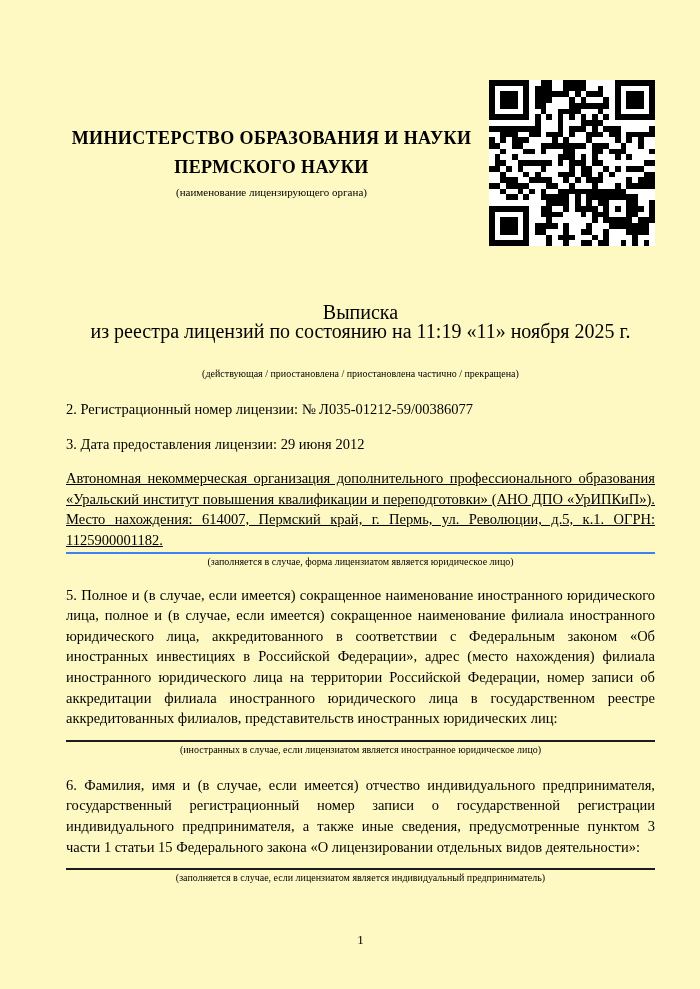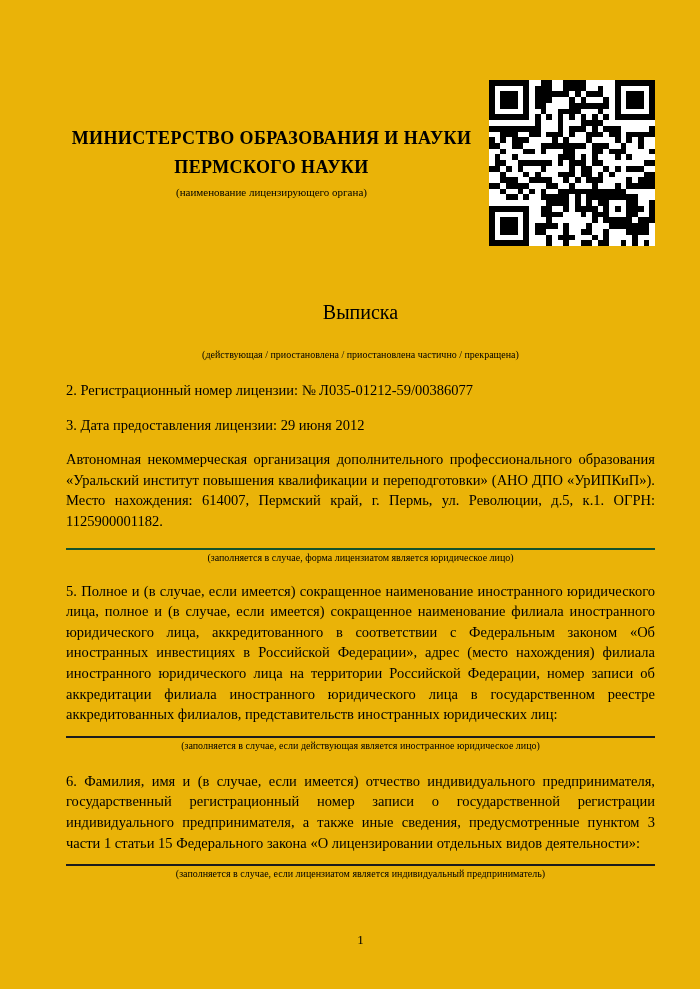--- a/index.html
+++ b/index.html
@@ -1,20 +1,20 @@
 <!DOCTYPE html>
 <html><head>
 <meta charset="utf-8">
 <style>
   * { box-sizing: border-box; }
   html, body { margin: 0; padding: 0; background: #e8e8e8; }
   .page {
     width: 700px; height: 989px;
     margin: 0 auto;
-    background: #eab308;
+    background: #fef9c3;
     color: #000;
     font-family: "Liberation Serif", "DejaVu Serif", serif;
     position: relative;
     overflow: hidden;
   }
   .content { padding: 0 45px 0 66px; }
 
   
   .top-row { display: flex; align-items: flex-start; padding-top: 80px; }
   .header-block { flex: 1 1 auto; text-align: center; padding-top: 44px; padding-right: 12px; }
@@ -29,21 +29,21 @@
   .qr-wrap svg { display: block; width: 166px; height: 166px; }
 
   
   .title-block { text-align: center; margin-top: 57px; font-size: 20px; line-height: 19px; }
 
   
   .item { font-size: 14.5px; line-height: 20.6px; }
   .item p { margin: 0; }
   .just { text-align: justify; }
   .small-caption { font-size: 10px; line-height: 13px; text-align: center; margin-top: 1px; }
-  .filled-line { border-bottom: 2px solid #14532d; padding-bottom: 16px; }
+  .filled-line { border-bottom: 2px solid #3b82f6; padding-bottom: 1px; text-decoration: underline; }
   .blank-line { border-bottom: 2px solid #1c1c1c; height: 13px; }
 
   .mt-item1 { margin-top: 26px; }
   .mt-item2 { margin-top: 19px; }
   .mt-item3 { margin-top: 14px; }
   .mt-item4 { margin-top: 14px; }
   .mt-item5 { margin-top: 17px; }
   .mt-item6 { margin-top: 19px; }
 
   .page-number {
@@ -504,20 +504,21 @@
             <rect x="20" y="28" width="1" height="1"></rect>
             <rect x="23" y="28" width="1" height="1"></rect>
             <rect x="25" y="28" width="1" height="1"></rect>
             <rect x="27" y="28" width="1" height="1"></rect>
           </svg>
         </div>
     </div>
 
     <div class="title-block">
       <div>Выписка</div>
+      <div>из реестра лицензий по состоянию на 11:19 «11» ноября 2025 г.</div>
     </div>
 
     <div class="item mt-item1">
       <div class="small-caption">(действующая / приостановлена / приостановлена частично / прекращена)</div>
     </div>
 
     <div class="item mt-item2">
       <p>2. Регистрационный номер лицензии: № Л035-01212-59/00386077</p>
     </div>
 
@@ -526,21 +527,21 @@
     </div>
 
     <div class="item mt-item4">
       <p class="just filled-line">Автономная некоммерческая организация дополнительного профессионального образования «Уральский институт повышения квалификации и переподготовки» (АНО ДПО «УрИПКиП»). Место нахождения: 614007, Пермский край, г. Пермь, ул. Революции, д.5, к.1. ОГРН: 1125900001182.</p>
       <div class="small-caption">(заполняется в случае, форма лицензиатом является юридическое лицо)</div>
     </div>
 
     <div class="item mt-item5">
       <p class="just">5. Полное и (в случае, если имеется) сокращенное наименование иностранного юридического лица, полное и (в случае, если имеется) сокращенное наименование филиала иностранного юридического лица, аккредитованного в соответствии с Федеральным законом «Об иностранных инвестициях в Российской Федерации», адрес (место нахождения) филиала иностранного юридического лица на территории Российской Федерации, номер записи об аккредитации филиала иностранного юридического лица в государственном реестре аккредитованных филиалов, представительств иностранных юридических лиц:</p>
       <div class="blank-line"></div>
-      <div class="small-caption">(заполняется в случае, если действующая является иностранное юридическое лицо)</div>
+      <div class="small-caption">(иностранных в случае, если лицензиатом является иностранное юридическое лицо)</div>
     </div>
 
     <div class="item mt-item6">
       <p class="just">6. Фамилия, имя и (в случае, если имеется) отчество индивидуального предпринимателя, государственный регистрационный номер записи о государственной регистрации индивидуального предпринимателя, а также иные сведения, предусмотренные пунктом 3 части 1 статьи 15 Федерального закона «О лицензировании отдельных видов деятельности»:</p>
       <div class="blank-line"></div>
       <div class="small-caption">(заполняется в случае, если лицензиатом является индивидуальный предприниматель)</div>
     </div>
 
   </div>
 

